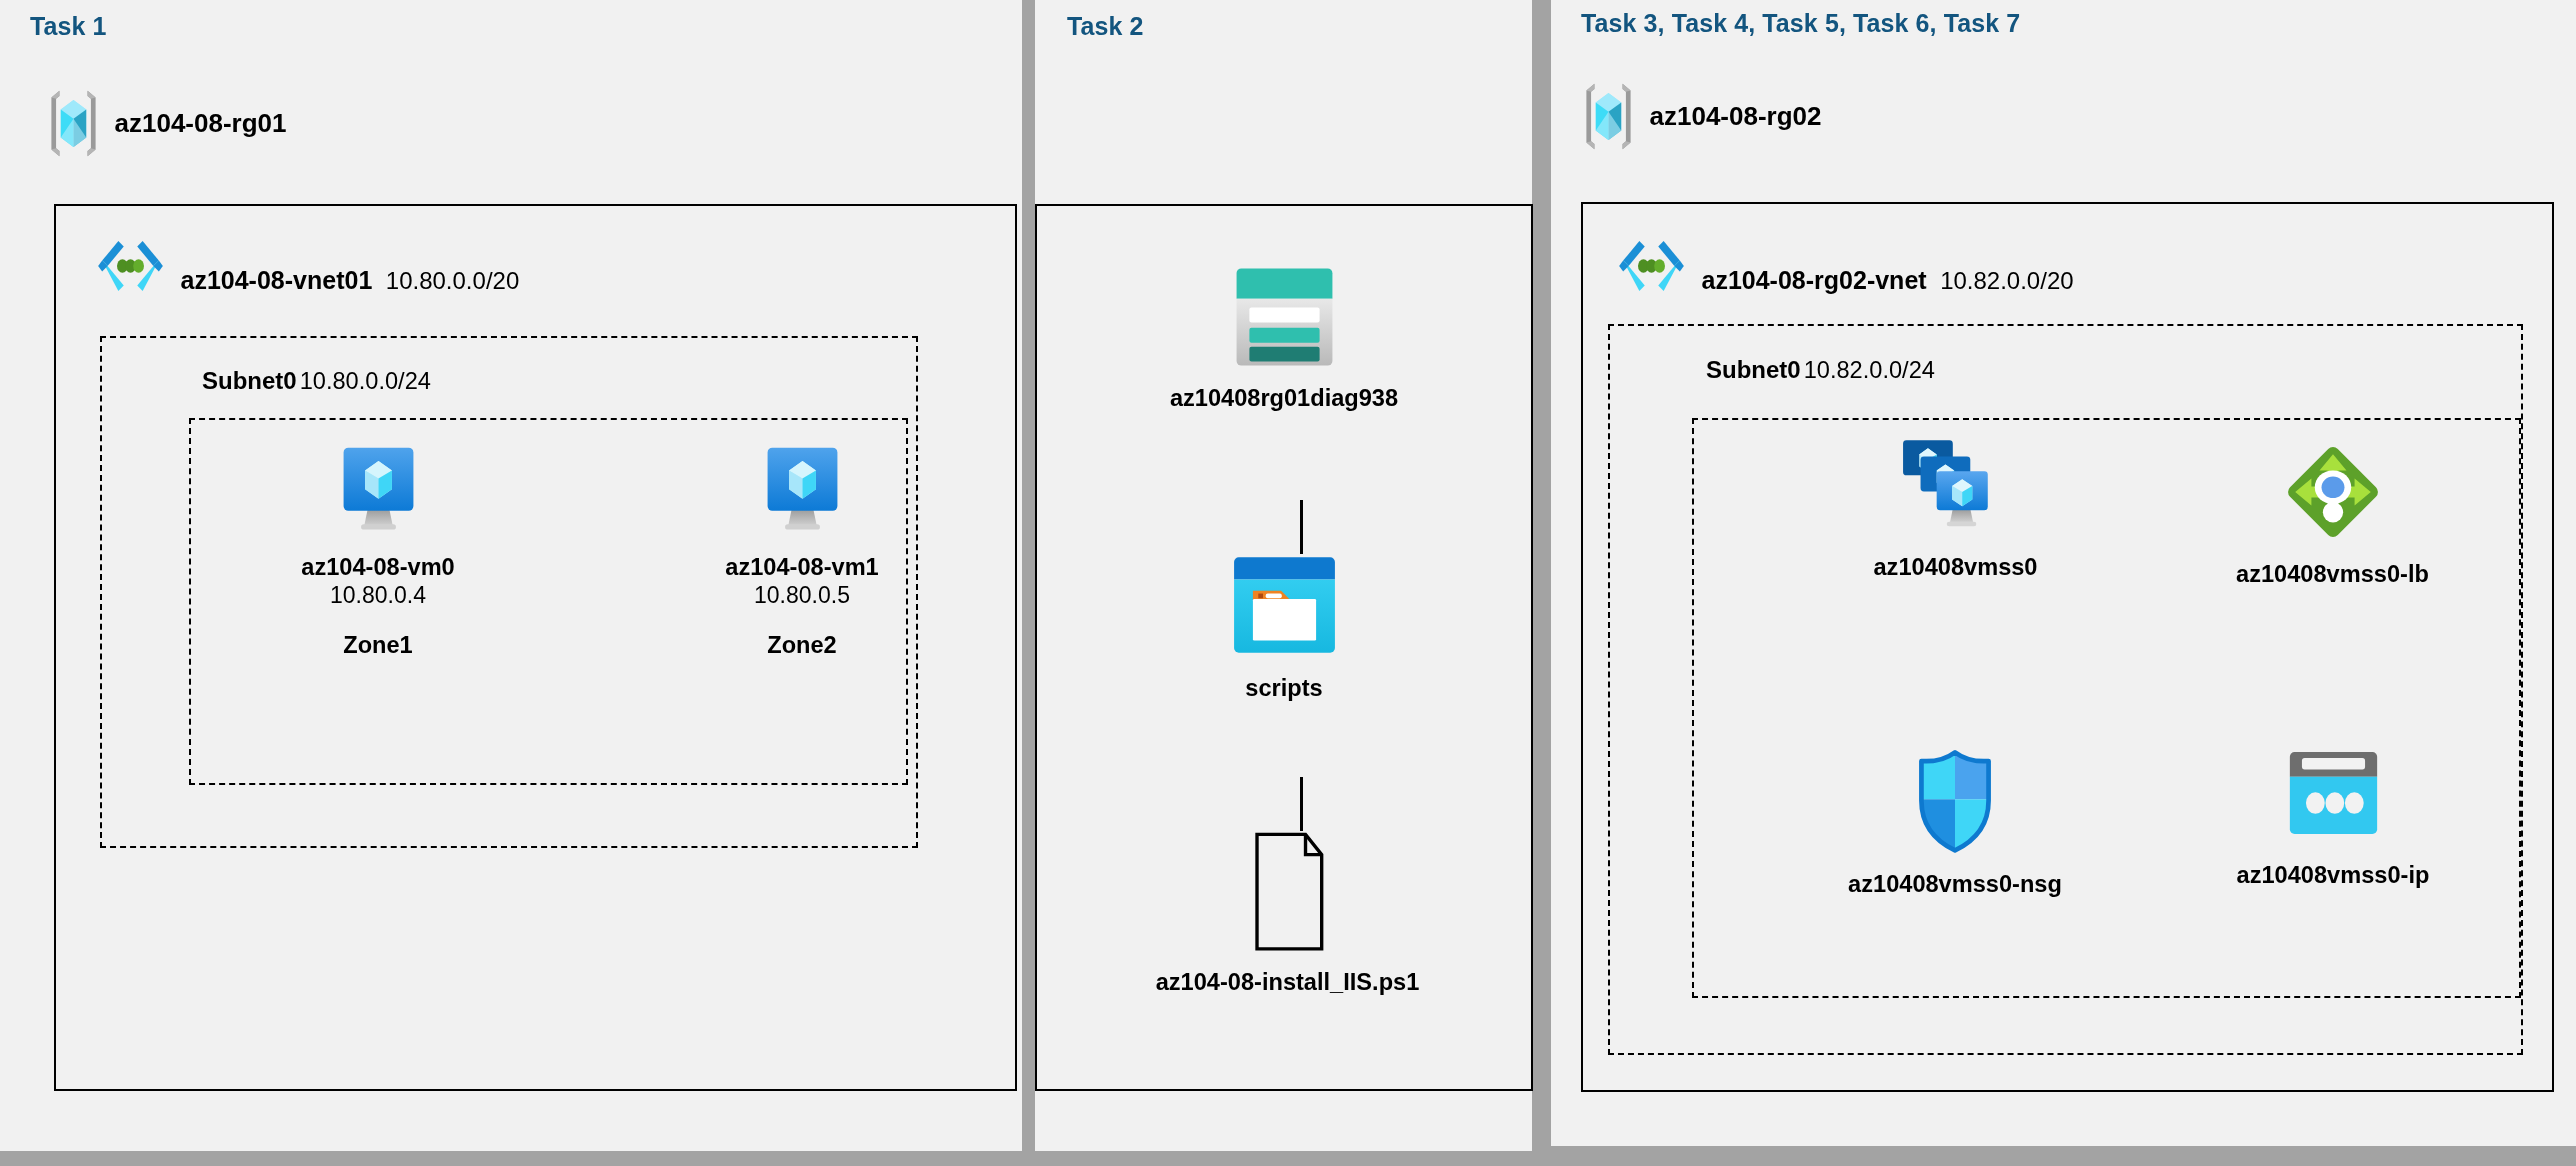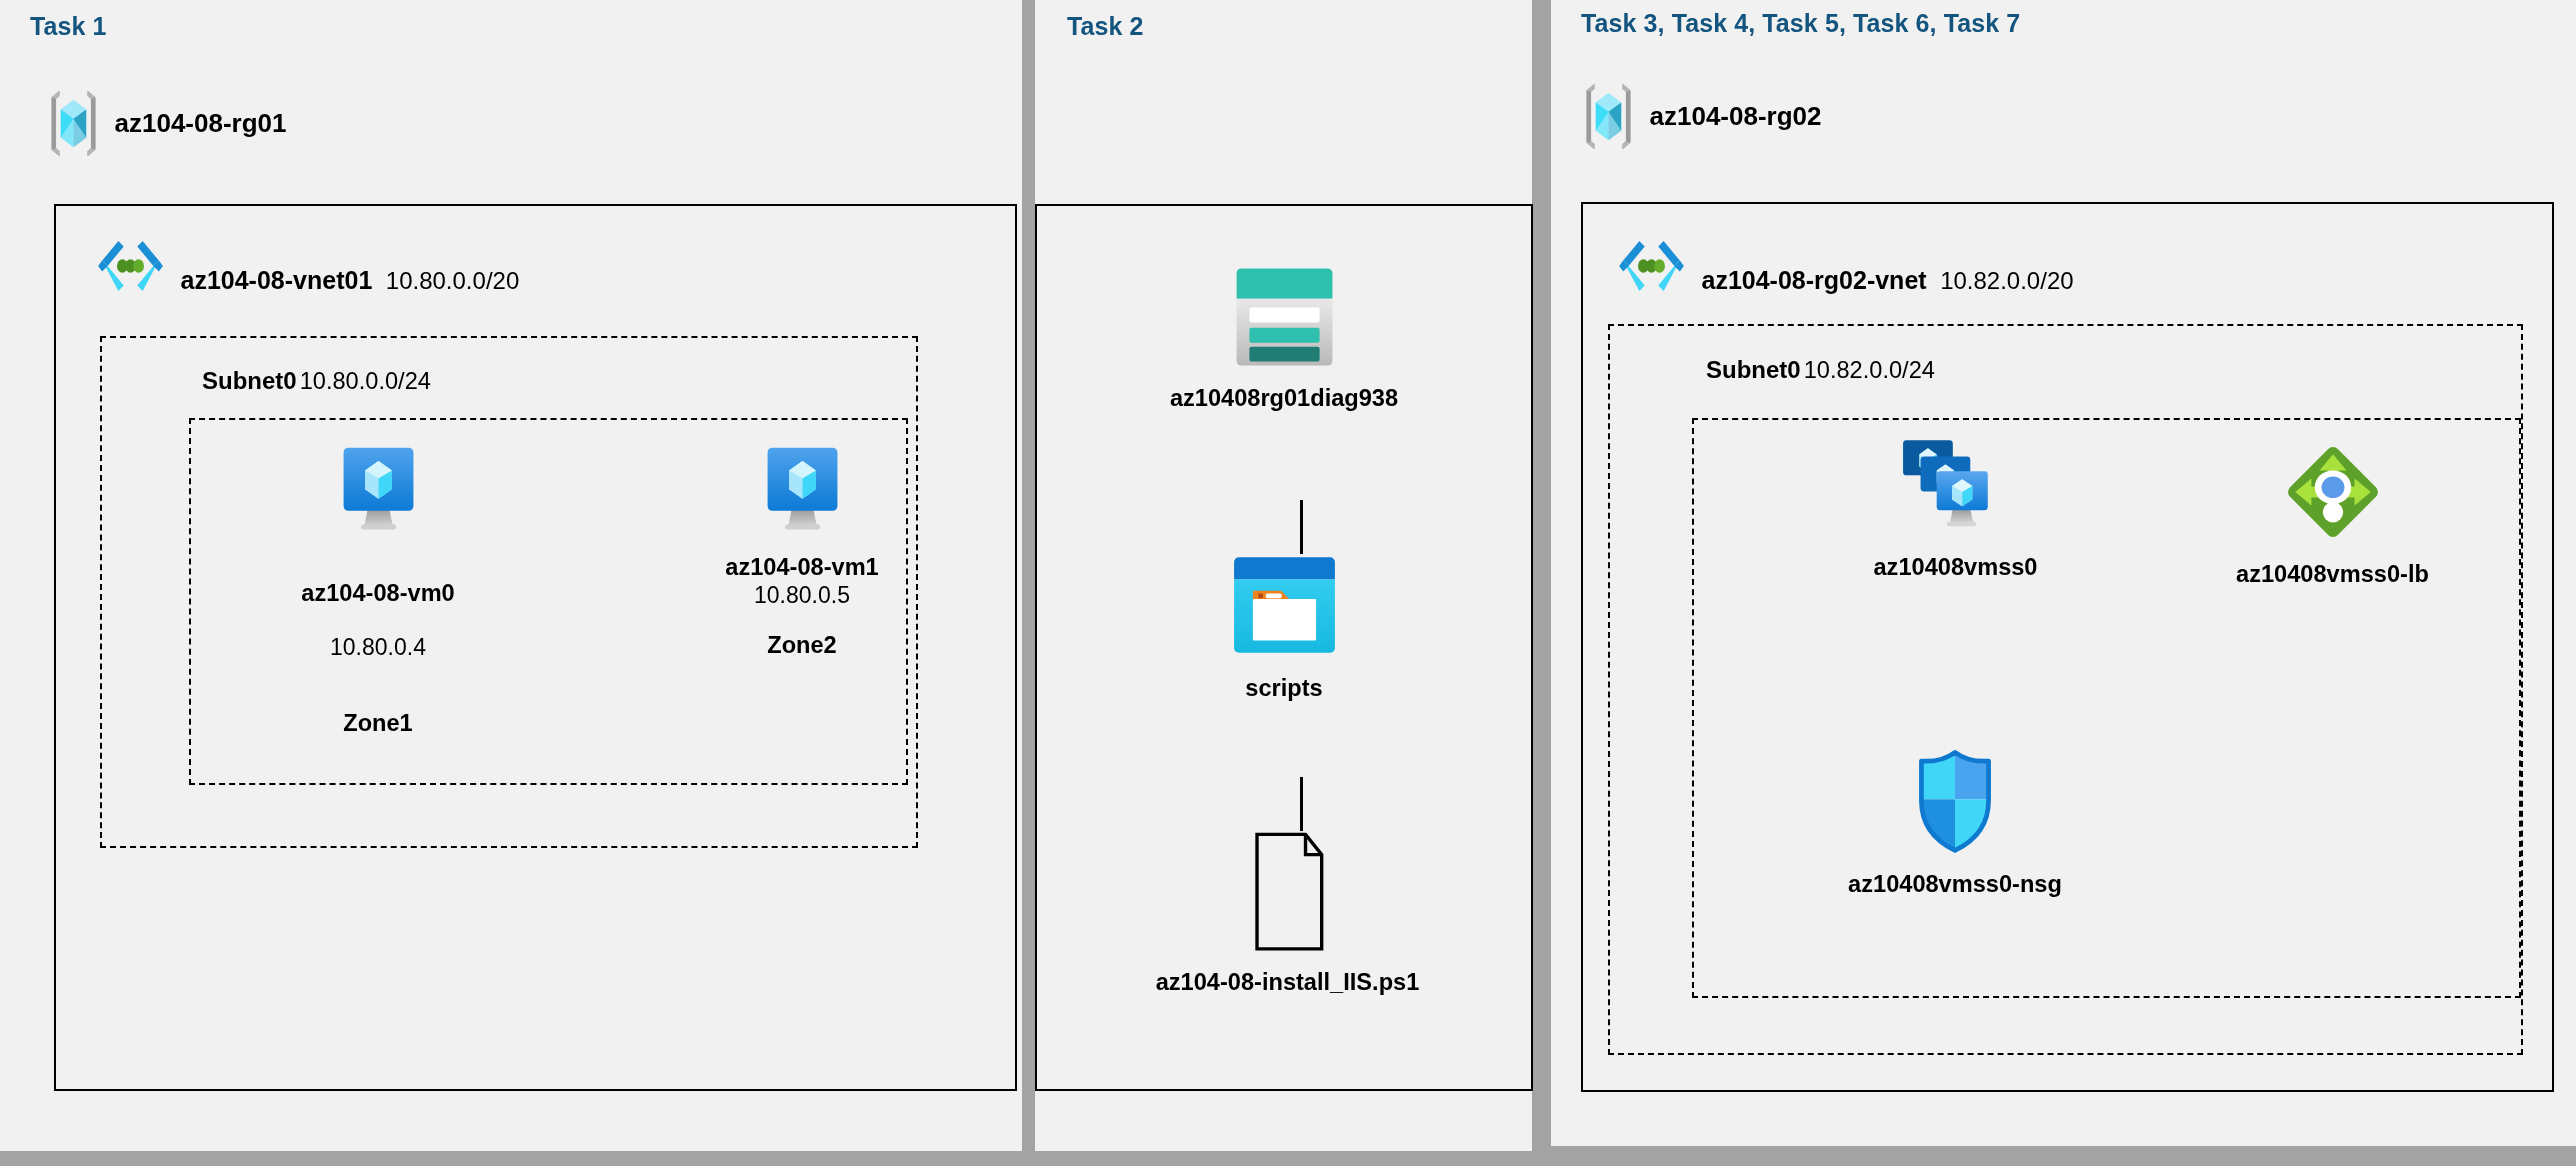--- a/index.html
+++ b/index.html
@@ -62,21 +62,21 @@
   
   .node{position:absolute;display:flex;flex-direction:column;align-items:center;}
   .node .nlabel{font-size:23.6px;font-weight:bold;color:#000;white-space:nowrap;
                 text-align:center;line-height:1.18;}
   .node .nsub{font-size:23px;font-weight:normal;color:#000;white-space:nowrap;
               text-align:center;line-height:1.18;}
   .node .nzone{font-size:23.6px;font-weight:bold;color:#000;white-space:nowrap;
                text-align:center;margin-top:23px;}
 
   
-  #node-vm0{left:270px; top:445px; width:216px;gap:26px;}
+  #node-vm0{left:270px; top:445px; width:216px;}
   #node-vm1{left:694px;top:445px; width:216px;}
   .vm-ico{width:81px;height:94px;margin-bottom:15px;}
   .vm-ico svg{display:block;width:81px;height:94px;}
 
   
   #node-storage{left:1102px;top:263px; width:364px;}
   #node-scripts{left:1149px;top:553px; width:270px;}
   #node-psfile {left:1119px;top:829px;width:337px;}
   .sa-ico{width:135px;height:108px;margin-bottom:13.5px;}
   .sa-ico svg{display:block;width:135px;height:108px;}
@@ -389,15 +389,28 @@
           <rect x="70" y="0" width="70" height="76" fill="#4aa3ee"></rect>
           <rect x="0" y="76" width="70" height="84" fill="#1f8fe0"></rect>
           <rect x="70" y="76" width="70" height="84" fill="#3fd6f7"></rect>
         </g>
         <path d="M70 6 C54 18 34 20 20 19 L20 78 C20 118 45 140 70 152 C95 140 120 118 120 78 L120 19 C106 20 86 18 70 6 Z" fill="none" stroke="#0e79cf" stroke-width="7" stroke-linejoin="round"></path>
       </svg>
     </span>
     <span class="nlabel">az10408vmss0-nsg</span>
   </div>
 
+  <div class="node" id="node-ip">
+    <span class="pip-ico">
+      <svg viewBox="0 0 150 140" xmlns="http://www.w3.org/2000/svg">
+        <path d="M17 6 h116 a7 7 0 0 1 7 7 v30 h-130 v-30 a7 7 0 0 1 7 -7 z" fill="#6e6e6e"></path>
+        <path d="M10 43 h130 v78 a7 7 0 0 1 -7 7 h-116 a7 7 0 0 1 -7 -7 z" fill="#32c8f0"></path>
+        <rect x="28" y="15" width="94" height="17" rx="4" fill="#f2f2f2"></rect>
+        <ellipse cx="48" cy="82" rx="14" ry="16" fill="#f2f2f2"></ellipse>
+        <ellipse cx="77" cy="82" rx="14" ry="16" fill="#f2f2f2"></ellipse>
+        <ellipse cx="106" cy="82" rx="14" ry="16" fill="#f2f2f2"></ellipse>
+      </svg>
+    </span>
+    <span class="nlabel">az10408vmss0-ip</span>
+  </div>
 
 </div>
 
 
 </body></html>

